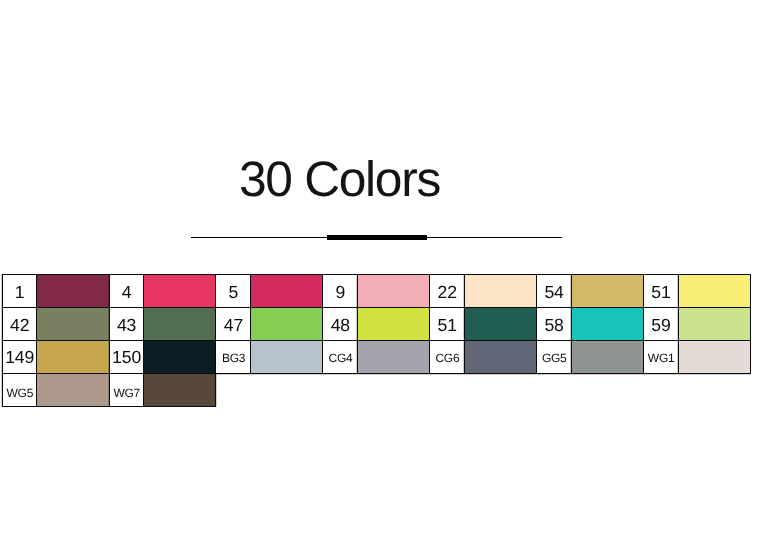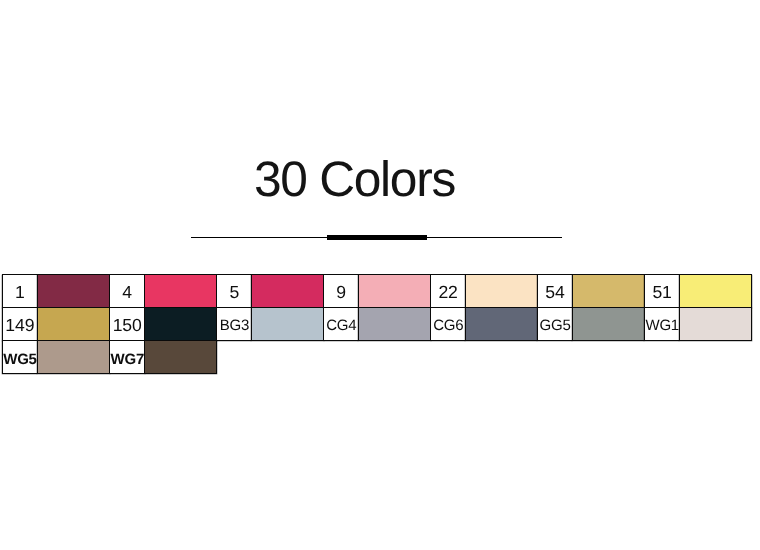--- a/index.html
+++ b/index.html
@@ -28,21 +28,20 @@
     left: 0;
     top: 149px;
     width: 677px;
     text-align: center;
     text-indent: 2px;
     font-size: 49.7px;
     line-height: 60px;
     letter-spacing: -1.3px;
     color: #141414;
     white-space: nowrap;
-    padding-left: 15px;
   }
 
   
   .divider {
     position: absolute;
     left: 191px;
     top: 236.6px;
     width: 371px;
     height: 1.3px;
     background: #000000;
@@ -78,30 +77,29 @@
     vertical-align: middle;
     font-size: 17.6px;
     line-height: 1;
     padding-top: 2.2px;
     text-indent: 0.4px;
     color: #0f0f0f;
     background: #ffffff;
     letter-spacing: -0.1px;
   }
   .swatch-table td.lbl.alpha {
-    font-size: 15px;
+    font-size: 12px;
     letter-spacing: -0.25px;
     text-indent: 0.6px;
   }
   .swatch-table td.sw {
     width: 72.3px;
   }
   .swatch-table tr:last-child td.lbl {
     padding-top: 5.5px;
-    font-weight: bold;
   }
 </style>
 </head>
 <body>
 
 <div class="page">
 
   <div class="title">30 Colors</div>
 
   <div class="divider"></div>
@@ -119,20 +117,36 @@
           <td class="lbl">9</td>
           <td class="sw" style="background: rgb(244, 174, 182);"></td>
           <td class="lbl">22</td>
           <td class="sw" style="background: rgb(251, 227, 195);"></td>
           <td class="lbl">54</td>
           <td class="sw" style="background: rgb(213, 185, 107);"></td>
           <td class="lbl">51</td>
           <td class="sw" style="background: rgb(248, 237, 118);"></td>
         </tr>
         <tr>
+          <td class="lbl">42</td>
+          <td class="sw" style="background: rgb(121, 128, 95);"></td>
+          <td class="lbl">43</td>
+          <td class="sw" style="background: rgb(83, 109, 80);"></td>
+          <td class="lbl">47</td>
+          <td class="sw" style="background: rgb(134, 205, 83);"></td>
+          <td class="lbl">48</td>
+          <td class="sw" style="background: rgb(210, 227, 64);"></td>
+          <td class="lbl">51</td>
+          <td class="sw" style="background: rgb(32, 93, 83);"></td>
+          <td class="lbl">58</td>
+          <td class="sw" style="background: rgb(24, 195, 186);"></td>
+          <td class="lbl">59</td>
+          <td class="sw" style="background: rgb(203, 226, 141);"></td>
+        </tr>
+        <tr>
           <td class="lbl">149</td>
           <td class="sw" style="background: rgb(198, 167, 80);"></td>
           <td class="lbl">150</td>
           <td class="sw" style="background: rgb(12, 29, 35);"></td>
           <td class="lbl alpha">BG3</td>
           <td class="sw" style="background: rgb(182, 195, 205);"></td>
           <td class="lbl alpha">CG4</td>
           <td class="sw" style="background: rgb(164, 164, 175);"></td>
           <td class="lbl alpha">CG6</td>
           <td class="sw" style="background: rgb(97, 103, 119);"></td>

